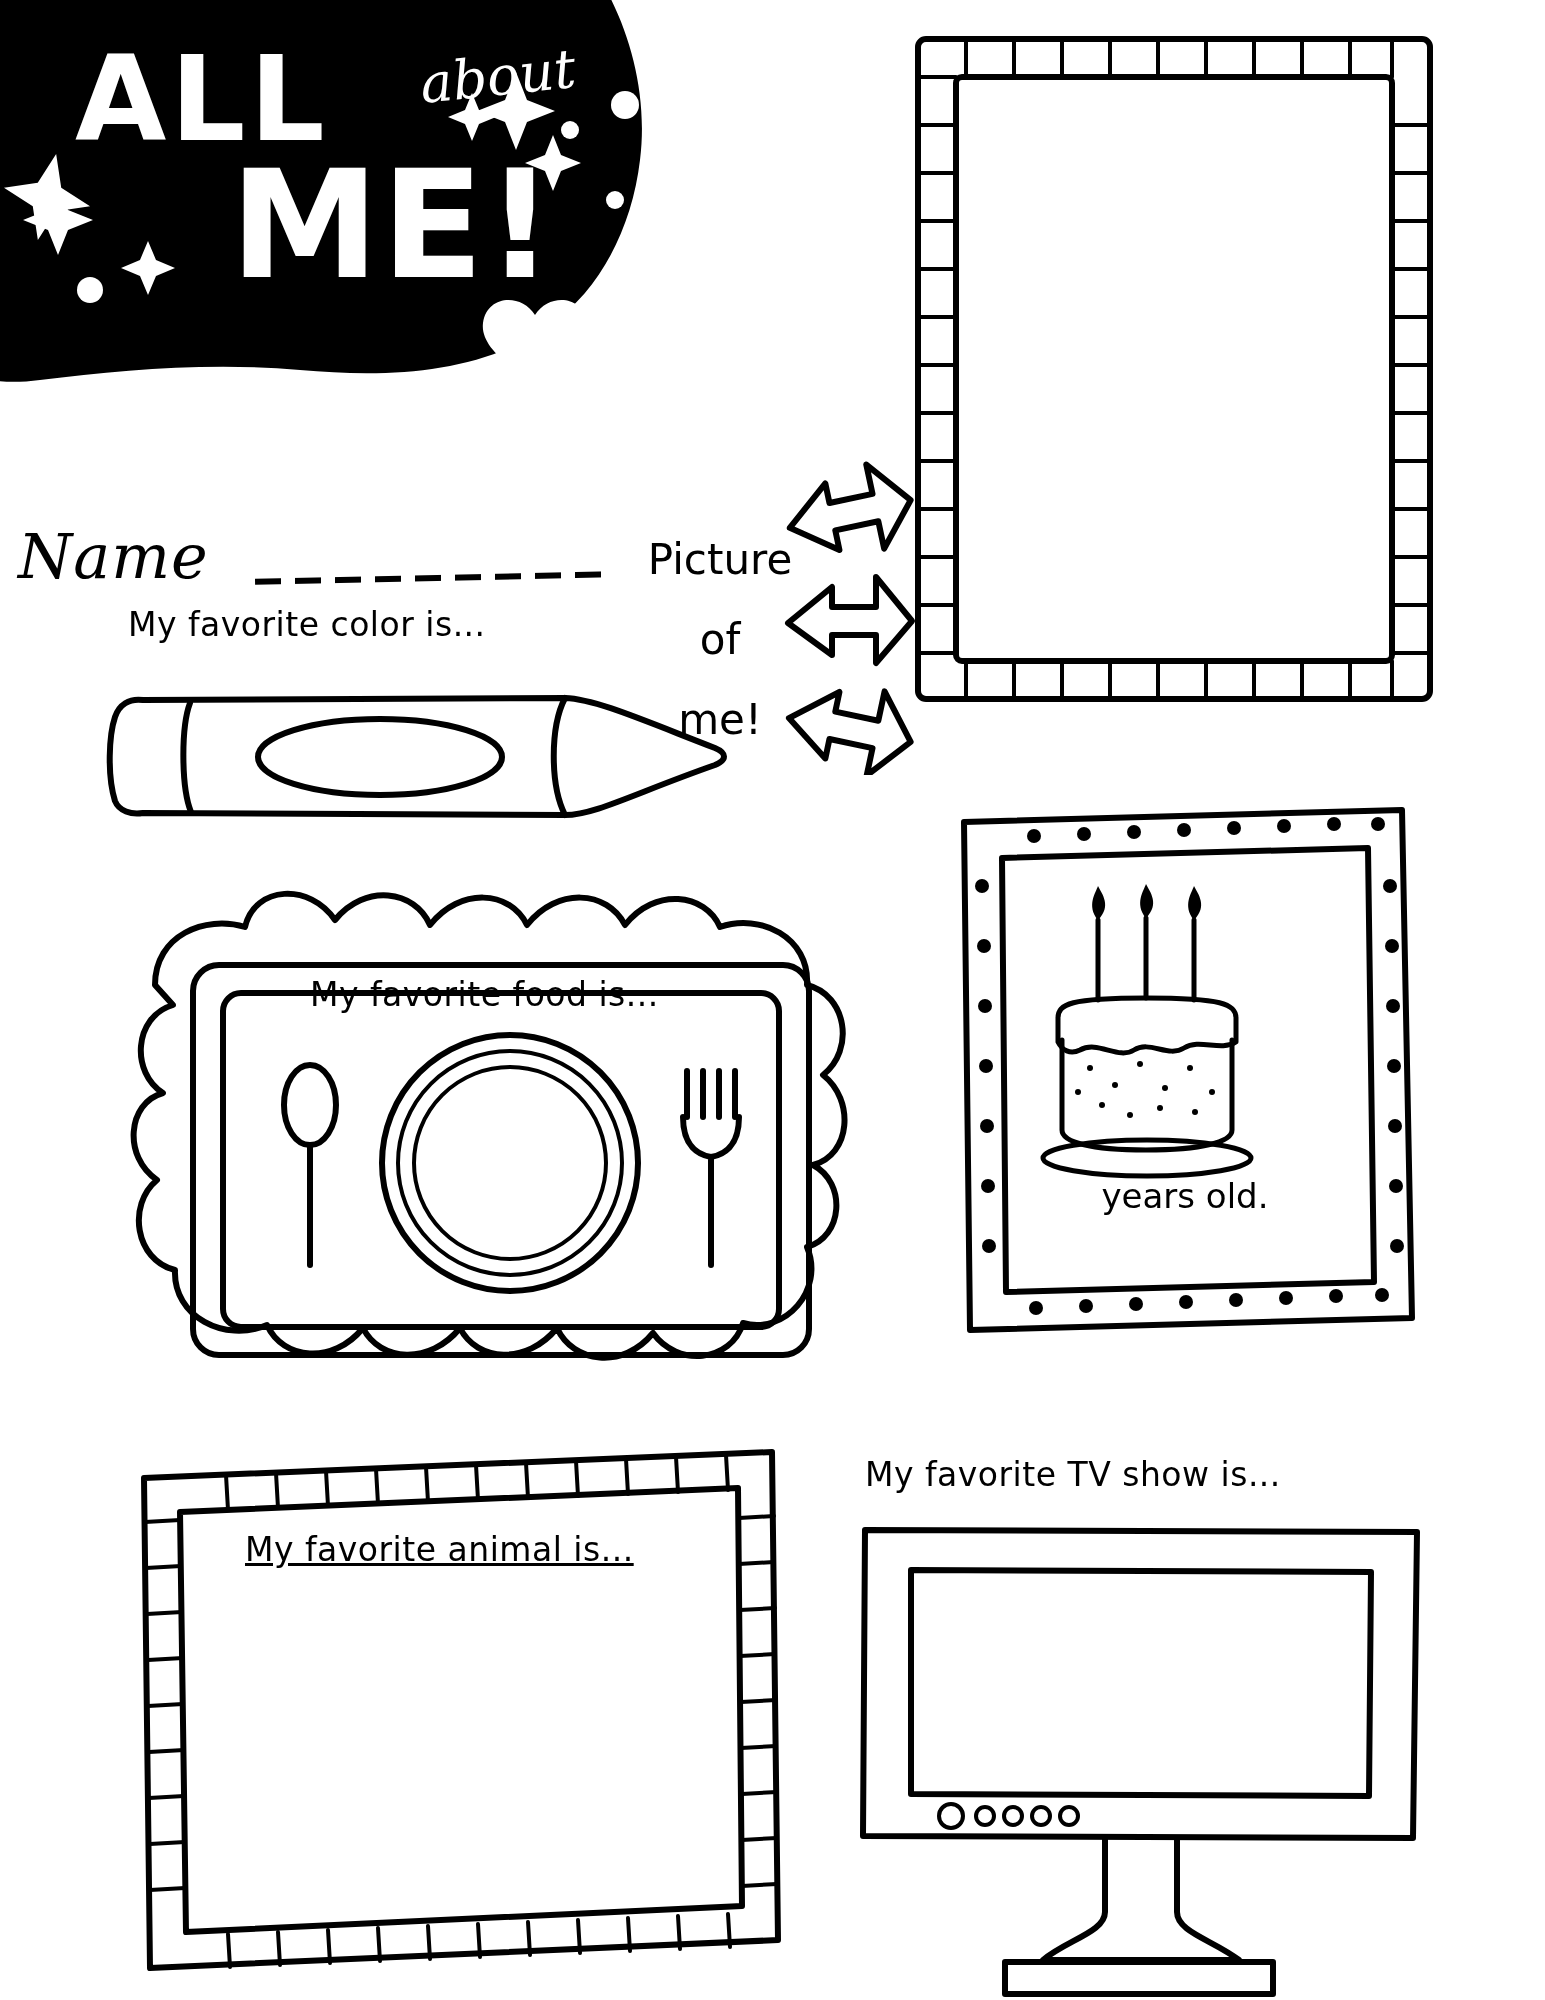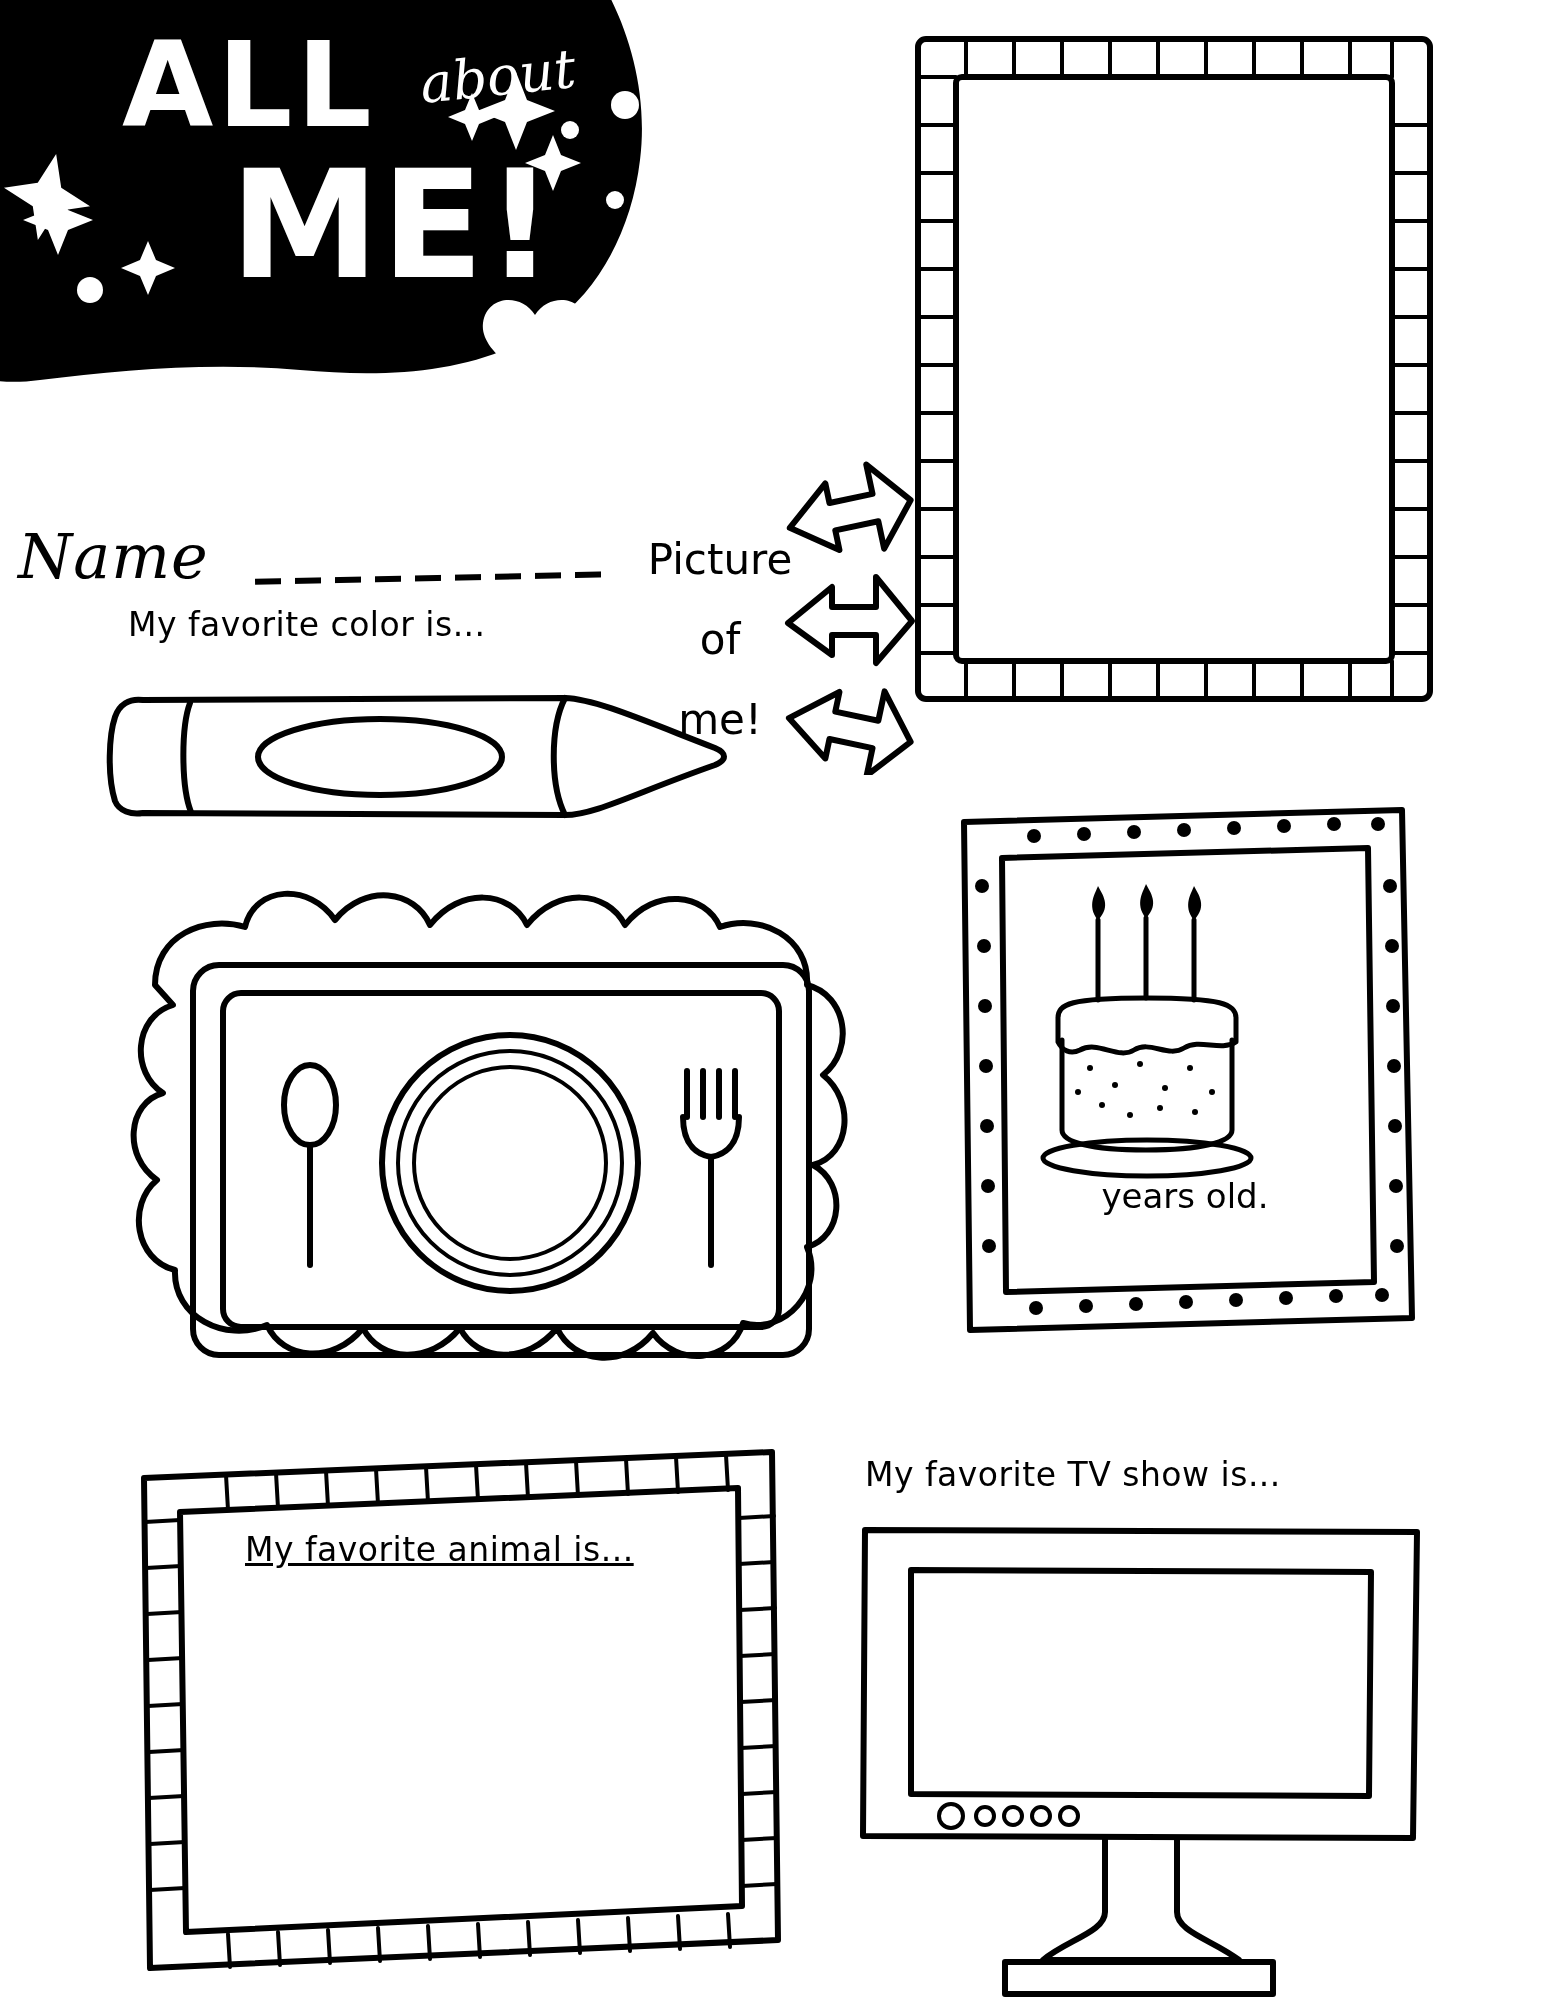--- a/index.html
+++ b/index.html
@@ -28,28 +28,27 @@
     left: -40px;
     top: -30px;
     width: 700px;
     height: 420px;
   }
   .title-blob svg { display: block; width: 100%; height: 100%; }
 
   .title-text-all {
     position: absolute;
     left: 75px;
-    top: 26px;
+    top: 40px;
     font-family: "DejaVu Sans", sans-serif;
     font-weight: bold;
     font-size: 118px;
     letter-spacing: 4px;
     color: #ffffff;
     line-height: 1;
-    margin-left: 47px;
   }
   .title-text-about {
     position: absolute;
     left: 420px;
     top: 45px;
     font-family: "DejaVu Serif", serif;
     font-style: italic;
     font-size: 54px;
     color: #ffffff;
     transform: rotate(-6deg);
@@ -353,20 +352,21 @@
       <g class="ink">
         <path d="M592,206 L592,252"></path>
         <path d="M608,206 L608,252"></path>
         <path d="M624,206 L624,252"></path>
         <path d="M640,206 L640,252"></path>
         <path d="M588,252 C588,282 604,290 616,292 L616,400"></path>
         <path d="M644,252 C644,282 628,290 616,292"></path>
       </g>
     </svg>
   </div>
+  <div class="prompt food-prompt">My favorite food is...</div>
 
   <div class="age-card">
     <svg viewBox="0 0 470 540" aria-hidden="true">
       <path class="ink" d="M14,22 L452,10 L462,518 L20,530 Z"></path>
       <path class="ink" d="M52,58 L418,48 L424,482 L56,492 Z"></path>
       <g class="ink-fill">
         <circle cx="84" cy="36" r="7"></circle>
           <circle cx="134" cy="34" r="7"></circle>
           <circle cx="184" cy="32" r="7"></circle>
         <circle cx="234" cy="30" r="7"></circle>

